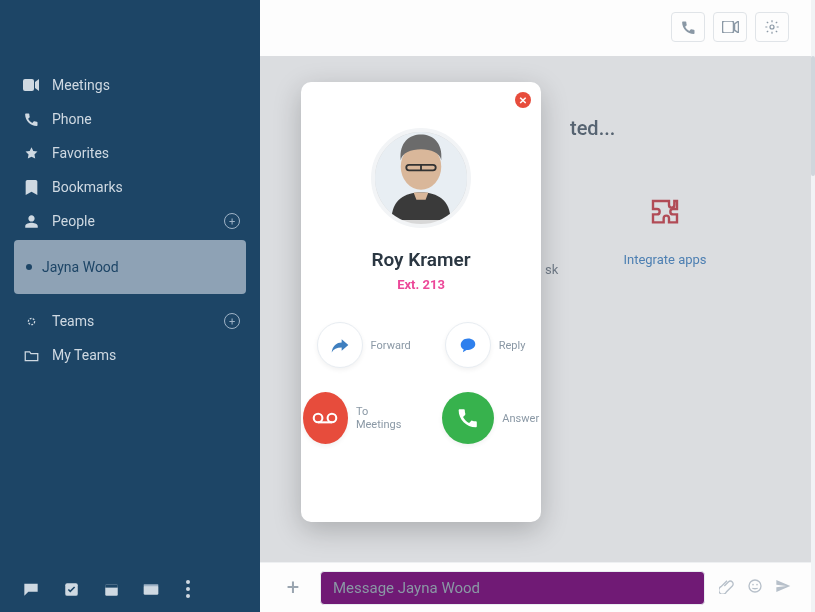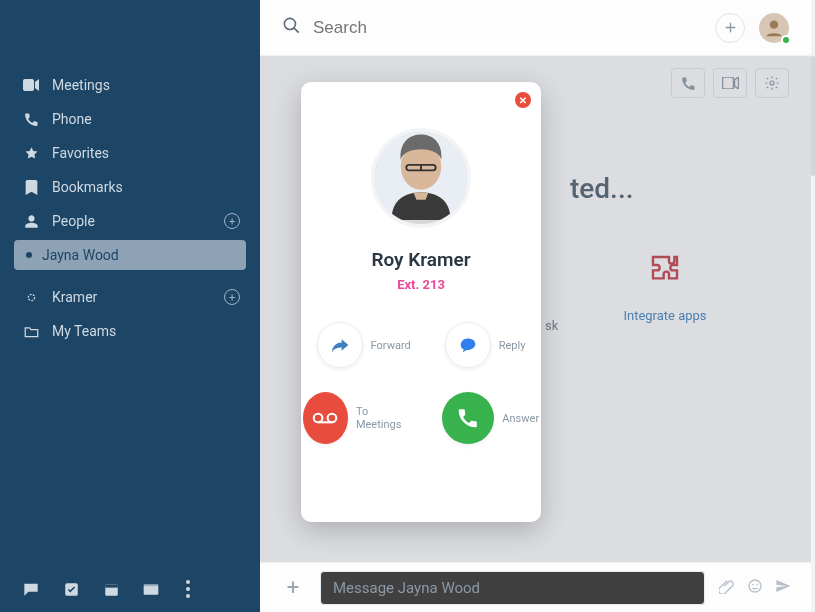--- a/index.html
+++ b/index.html
@@ -22,21 +22,21 @@
     position: relative;
   }
   .nav-item .icon, .nav-sub .icon { width: 18px; height: 18px; display:flex; align-items:center; justify-content:center; }
   .nav-item .add, .nav-sub .add {
     position: absolute; right: 20px; top: 50%; transform: translateY(-50%);
     width: 16px; height: 16px; border: 1px solid #9fb3c6; border-radius: 50%;
     display:flex; align-items:center; justify-content:center;
     font-size: 11px; color:#9fb3c6;
   }
   .nav .sub-sel {
-    margin: 2px 14px; padding: 7px 12px;
+    margin: 2px 14px; padding: 19px 12px;
     background: #8ea2b5; color:#1d4566; border-radius:4px;
     display:flex; align-items:center; gap:10px; font-size:14px;
   }
   .nav .sub-sel .dot { width:6px; height:6px; border-radius:50%; background:#1d4566; }
   .sidebar-spacer { flex: 1 1 auto; }
   .sidebar-bottom {
     height: 46px; display:flex; align-items:center; gap:22px;
     padding: 0 22px;
   }
   .sidebar-bottom .bicon { width:18px; height:18px; display:flex; align-items:center; justify-content:center; cursor:pointer; }
@@ -72,42 +72,42 @@
     padding: 0 22px; gap: 8px;
   }
   .hbtn {
     width:34px; height:30px; border:1px solid #e0e4e8; border-radius:4px;
     display:flex; align-items:center; justify-content:center; color:#8a98a5; cursor:pointer;
   }
 
   .content {
     flex:1; position:relative; padding: 0 24px;
   }
-  .hero-text { font-size: 28px; color:#4b5a69; font-weight:500; position:absolute; left:310px; top:62px; }
+  .hero-text { font-size: 20px; color:#4b5a69; font-weight:500; position:absolute; left:310px; top:62px; }
   .card-apps {
     position:absolute; left:355px; top:132px; width:100px; text-align:center;
   }
   .card-apps .circ {
     width:54px; height:54px; margin:0 auto 12px; border-radius:12px;
     display:flex; align-items:center; justify-content:center;
   }
   .card-apps .lbl1 { font-size:13px; color:#6f7b88; position:absolute; left:-70px; top:76px; }
   .card-apps .lbl  { font-size:13px; color:#3f7fbf; }
 
   .composer {
     position:absolute; left:0; right:0; bottom:0; height:50px;
     display:flex; align-items:center; padding: 0 20px; gap:14px;
     border-top: 1px solid #eef0f2;
   }
   .composer .plus {
     width:26px; height:26px; color:#9aa5b0; display:flex; align-items:center; justify-content:center; cursor:pointer; font-size:22px;
   }
   .composer .msg {
     flex:1; height:34px; border:1px solid #e9edf1; border-radius:4px;
-    display:flex; align-items:center; padding:0 12px; color:#8a98a5; font-size:15px; background:#404040;
+    display:flex; align-items:center; padding:0 12px; color:#8a98a5; font-size:15px; background:#701a75;
   }
   .composer .right-icons { display:flex; gap:12px; color:#b7c0ca; }
 
   
   .dim {
     position:absolute; left:260px; top:56px; right:4px; bottom:50px;
     background: rgba(120,128,138,0.25); pointer-events:none;
   }
   .call-card {
     position:absolute; left:301px; top:82px; width:240px; height:440px;
@@ -204,21 +204,21 @@
       <span class="dot"></span>
       <span>Jayna Wood</span>
     </div>
 
     <div class="nav-item" style="margin-top:10px">
       <span class="icon">
         <svg width="15" height="15" viewBox="0 0 24 24">
             <circle cx="12" cy="12" r="5" fill="none" stroke="#cfd9e2" stroke-width="2" stroke-dasharray="3 2"></circle>
           </svg>
       </span>
-      <span>Kramer</span>
+      <span>Teams</span>
       <span class="add">+</span>
     </div>
 
     <div class="nav-item">
       <span class="icon">
         <svg width="15" height="13" viewBox="0 0 24 20">
             <path fill="none" stroke="#cfd9e2" stroke-width="2" d="M2 4h7l2 3h11v11H2z"></path>
           </svg>
       </span>
       <span>My Teams</span>
@@ -253,43 +253,20 @@
     </span>
     <span class="dots">
         <span></span>
         <span></span>
         <span></span>
       </span>
   </div>
 </div>
 
 <div class="main">
-  <div class="topbar">
-    <div class="search-wrap">
-      <span>
-        <svg width="19" height="19" viewBox="0 0 24 24">
-            <circle cx="10" cy="10" r="7" fill="none" stroke="#5a6a79" stroke-width="2"></circle>
-            <line x1="15" y1="15" x2="21" y2="21" stroke="#5a6a79" stroke-width="2"></line>
-          </svg>
-      </span>
-      <input class="search-input" placeholder="Search" style="">
-    </div>
-    <div class="add-circle">
-      <svg width="13" height="13" viewBox="0 0 24 24">
-          <path d="M12 4v16M4 12h16" stroke="#8a98a5" stroke-width="2.5" stroke-linecap="round"></path>
-        </svg>
-    </div>
-    <div class="avatar-top">
-      <svg width="20" height="20" viewBox="0 0 24 24">
-          <circle cx="12" cy="8" r="5" fill="#9a7a58"></circle>
-          <path d="M3 22c0-5 18-5 18 0" fill="#9a7a58"></path>
-        </svg>
-      <span class="presence"></span>
-    </div>
-  </div>
 
   <div class="header-actions">
     <div class="hbtn">
       <svg width="15" height="15" viewBox="0 0 24 24">
           <path fill="#8a98a5" d="M6.6 10.8c1.4 2.8 3.8 5.2 6.6 6.6l2.2-2.2c.3-.3.8-.4 1.2-.3 1.2.4 2.5.6 3.8.6.7 0 1.2.5 1.2 1.2V21c0 .7-.5 1.2-1.2 1.2C10.2 22.2 1.8 13.8 1.8 3.6 1.8 2.9 2.3 2.4 3 2.4h4.3c.7 0 1.2.5 1.2 1.2 0 1.3.2 2.6.6 3.8.1.4 0 .9-.3 1.2L6.6 10.8z"></path>
         </svg>
     </div>
     <div class="hbtn">
       <svg width="17" height="12" viewBox="0 0 16 12">
           <rect x="0" y="0" width="11" height="12" rx="2" fill="none" stroke="#8a98a5" stroke-width="1.5"></rect>

